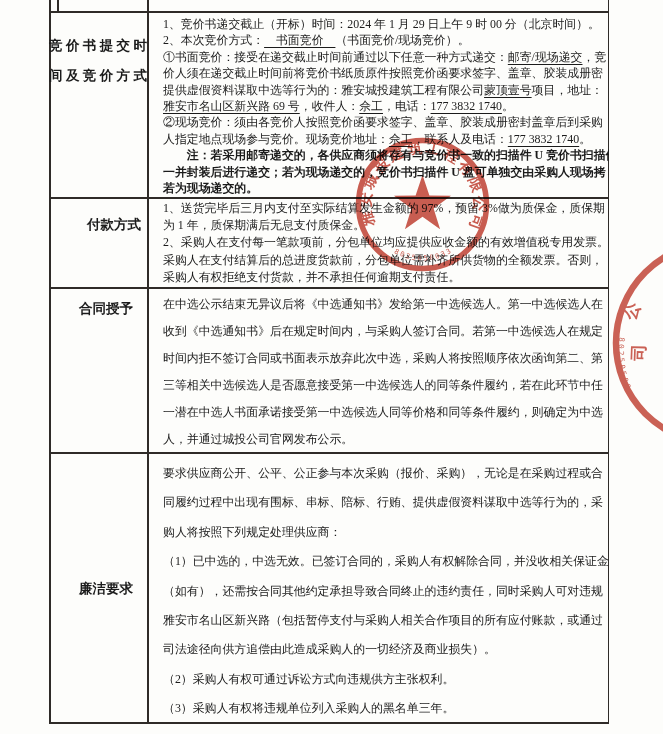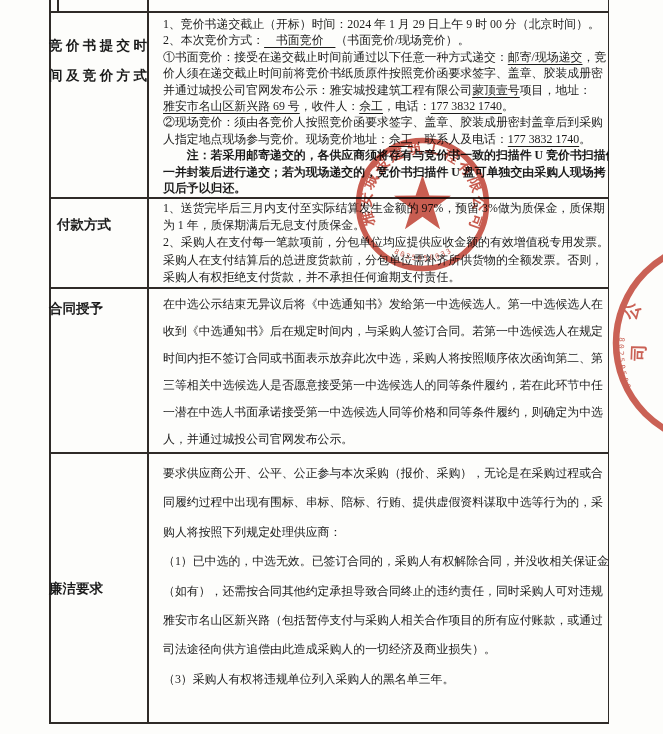--- a/index.html
+++ b/index.html
@@ -10,21 +10,21 @@
     color:#1b1b1b;
   }
   
   .vl,.hl{position:absolute;background:#2f2b28;}
   .vl{width:1.6px;}
   .hl{height:1.6px;}
   
   .row{position:absolute;left:49px;width:560px;}
   .label{
     position:absolute;left:0;top:0;width:84px;height:100%;
-    font-weight:bold;font-size:13.5px;text-align:left;box-sizing:border-box;
+    font-weight:bold;font-size:13.5px;text-align:right;box-sizing:border-box;
   }
   .label .tl{line-height:30px;}
   .content{
     position:absolute;left:98px;top:0;width:462px;height:100%;
     box-sizing:border-box;padding-left:16px;padding-right:2px;
     font-size:11.9px;overflow:hidden;
   }
   .tl{white-space:nowrap;}
   .r1 .content{padding-top:5px;}  .r1 .content .tl{line-height:16.4px;}
   .r2 .content{padding-top:3px;}  .r2 .content .tl{line-height:17.2px;}
@@ -61,27 +61,27 @@
   <div class="row r1" style="top:11px;height:186px">
     <div class="label">
         <div class="tl">竞 价 书 提 交 时</div>
         <div class="tl">间 及 竞 价 方 式</div>
       </div>
     <div class="content">
         <div class="tl"><span>1、竞价书递交截止（开标）时间：2024 年 1 月 29 日上午 9 时 00 分（北京时间）。</span></div>
         <div class="tl"><span>2、本次竞价方式：</span><span class="u">　书面竞价　</span><span>（书面竞价/现场竞价）。</span></div>
         <div class="tl"><span>①书面竞价：接受在递交截止时间前通过以下任意一种方式递交：</span><span class="u">邮寄/现场递交</span><span>，竞</span></div>
         <div class="tl"><span>价人须在递交截止时间前将竞价书纸质原件按照竞价函要求签字、盖章、胶装成册密</span></div>
-        <div class="tl"><span>并通过城投公司官网发布公示：雅安城投建筑工程有限公司</span><span class="u">蒙顶壹号</span><span>项目，地址：</span></div>
+        <div class="tl"><span>提供虚假资料谋取中选等行为的：雅安城投建筑工程有限公司</span><span class="u">蒙顶壹号</span><span>项目，地址：</span></div>
         <div class="tl"><span class="u">雅安市名山区新兴路 69 号</span><span>，收件人：</span><span class="u">佘工</span><span>，电话：</span><span class="u">177 3832 1740</span><span>。</span></div>
         <div class="tl"><span>②现场竞价：须由各竞价人按照竞价函要求签字、盖章、胶装成册密封盖章后到采购</span></div>
         <div class="tl"><span>人指定地点现场参与竞价。现场竞价地址：</span><span class="u">佘工</span><span>，联系人及电话：</span><span class="u">177 3832 1740</span><span>。</span></div>
         <div class="tl"><span class="b">　　注：若采用邮寄递交的，各供应商须将存有与竞价书一致的扫描件 U 竞价书扫描件</span></div>
         <div class="tl"><span class="b">一并封装后进行递交；若为现场递交的，竞价书扫描件 U 盘可单独交由采购人现场拷</span></div>
-        <div class="tl"><span class="b">贝后予以归还。</span></div>
+        <div class="tl"><span class="b">若为现场递交的。</span></div>
       </div>
   </div>
 
   <div class="row r2" style="top:197px;height:90px">
     <div class="label">
         <div class="tl">付款方式</div>
       </div>
     <div class="content">
         <div class="tl"><span>1、送货完毕后三月内支付至实际结算发生金额的 97%，预留 3%做为质保金，质保期</span></div>
         <div class="tl"><span>为 1 年，质保期满后无息支付质保金。</span></div>
@@ -110,20 +110,21 @@
         <div class="tl">廉洁要求</div>
       </div>
     <div class="content">
         <div class="tl"><span>要求供应商公开、公平、公正参与本次采购（报价、采购），无论是在采购过程或合</span></div>
         <div class="tl"><span>同履约过程中出现有围标、串标、陪标、行贿、提供虚假资料谋取中选等行为的，采</span></div>
         <div class="tl"><span>购人将按照下列规定处理供应商：</span></div>
         <div class="tl"><span>（1）已中选的，中选无效。已签订合同的，采购人有权解除合同，并没收相关保证金</span></div>
         <div class="tl"><span>（如有），还需按合同其他约定承担导致合同终止的违约责任，同时采购人可对违规</span></div>
         <div class="tl"><span>雅安市名山区新兴路（包括暂停支付与采购人相关合作项目的所有应付账款，或通过</span></div>
         <div class="tl"><span>司法途径向供方追偿由此造成采购人的一切经济及商业损失）。</span></div>
+        <div class="tl"><span>（2）采购人有权可通过诉讼方式向违规供方主张权利。</span></div>
         <div class="tl"><span>（3）采购人有权将违规单位列入采购人的黑名单三年。</span></div>
       </div>
   </div>
 
   <svg class="seal" style="left:350px;top:132px;opacity:.82" width="146" height="146" viewBox="0 0 146 146">
     <circle cx="72.5" cy="72.5" r="64" fill="none" stroke="#bf3a2b" stroke-width="5.5"></circle>
     <path d="M72.5 43 L79.4 63.5 L101 63.7 L83.6 76.6 L90.1 97.3 L72.5 84.7 L54.9 97.3 L61.4 76.6 L44 63.7 L65.6 63.5 Z" fill="#bf3a2b"></path>
     <defs>
       <path id="ringPath" d="M 25.4 94.5 A 52 52 0 1 1 119.6 94.5" fill="none"></path>
       <path id="serialPath" d="M 32.9 112.1 A 56 56 0 0 0 112.1 112.1" fill="none"></path>

